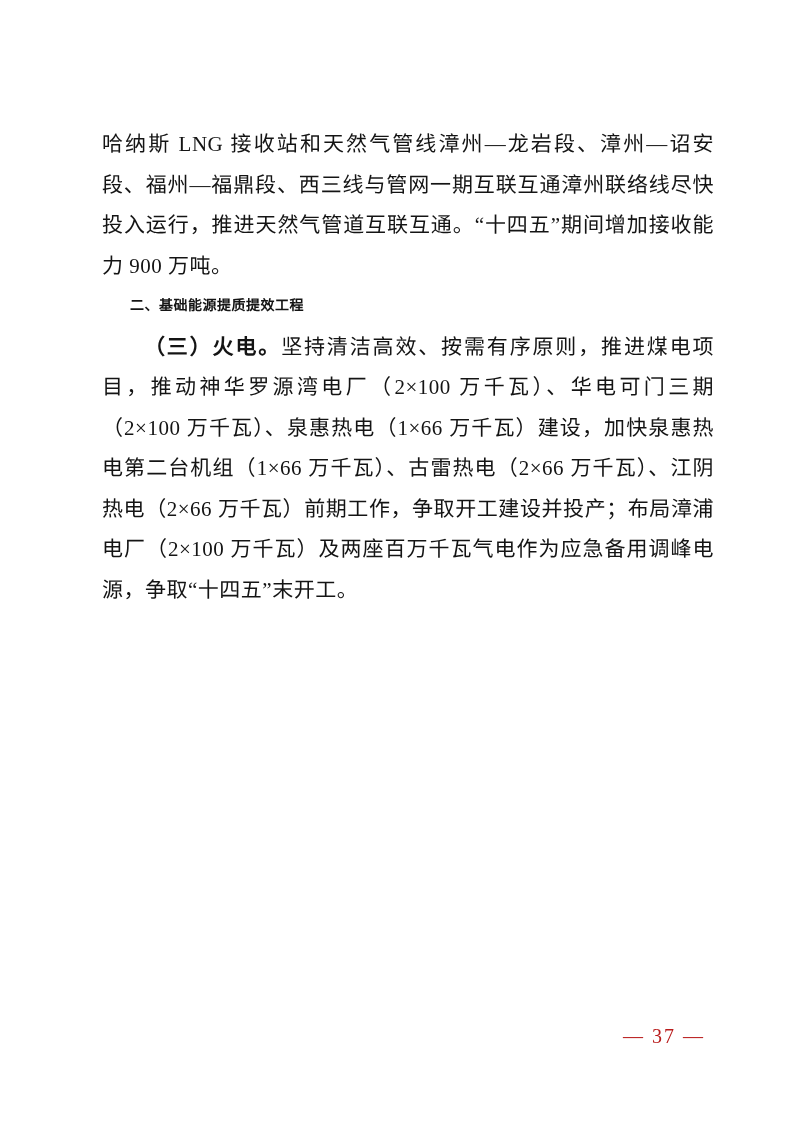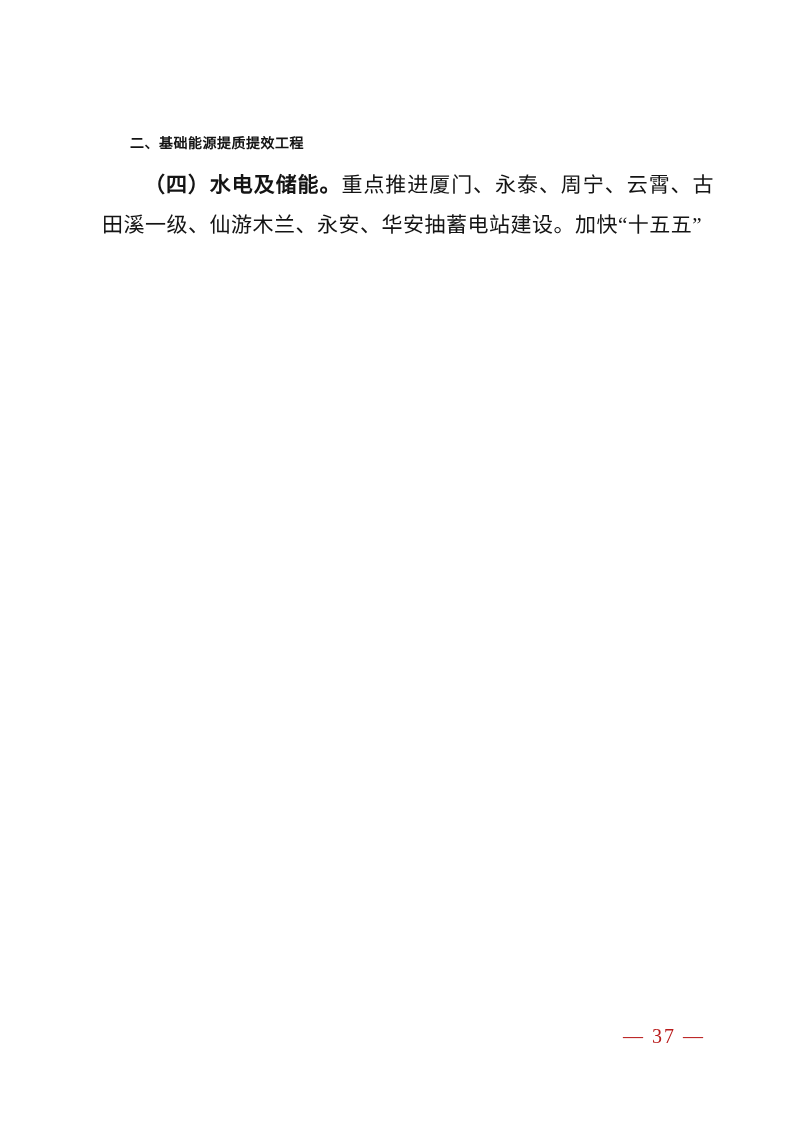--- a/index.html
+++ b/index.html
@@ -58,26 +58,27 @@
     letter-spacing: 2px;
     white-space: nowrap;
   }
 </style>
 </head>
 <body>
 
 <div class="page">
   <main class="text-block">
 
+    <p class="para">哈纳斯 LNG 接收站和天然气管线漳州—龙岩段、漳州—诏安段、福州—福鼎段、西三线与管网一期互联互通漳州联络线尽快投入运行，推进天然气管道互联互通。“十四五”期间增加接收能力 900 万吨。</p>
 
     <h2 class="heading">二、基础能源提质提效工程</h2>
 
 
 
+    <p class="para indent">
+      <strong class="lead">（三）火电。</strong><span>坚持清洁高效、按需有序原则，推进煤电项目，推动神华罗源湾电厂（2×100 万千瓦）、华电可门三期（2×100 万千瓦）、泉惠热电（1×66 万千瓦）建设，加快泉惠热电第二台机组（1×66 万千瓦）、古雷热电（2×66 万千瓦）、江阴热电（2×66 万千瓦）前期工作，争取开工建设并投产；布局漳浦电厂（2×100 万千瓦）及两座百万千瓦气电作为应急备用调峰电源，争取“十四五”末开工。</span>
+    </p>
 
-    <p class="para indent">
-      <strong class="lead">（四）水电及储能。</strong><span>重点推进厦门、永泰、周宁、云霄、古田溪一级、仙游木兰、永安、华安抽蓄电站建设。加快“十五五”</span>
-    </p>
 
   </main>
 
   <div class="page-number">— 37 —</div>
 </div>
 
 </body></html>

